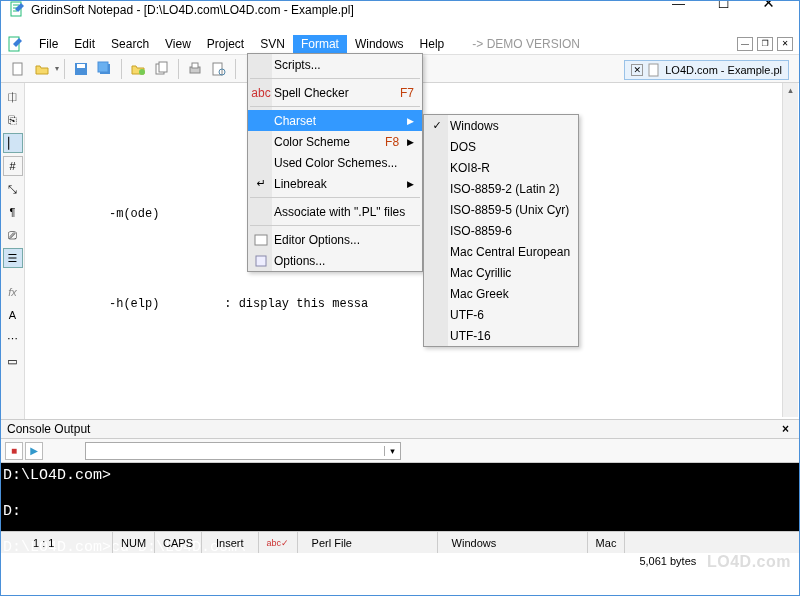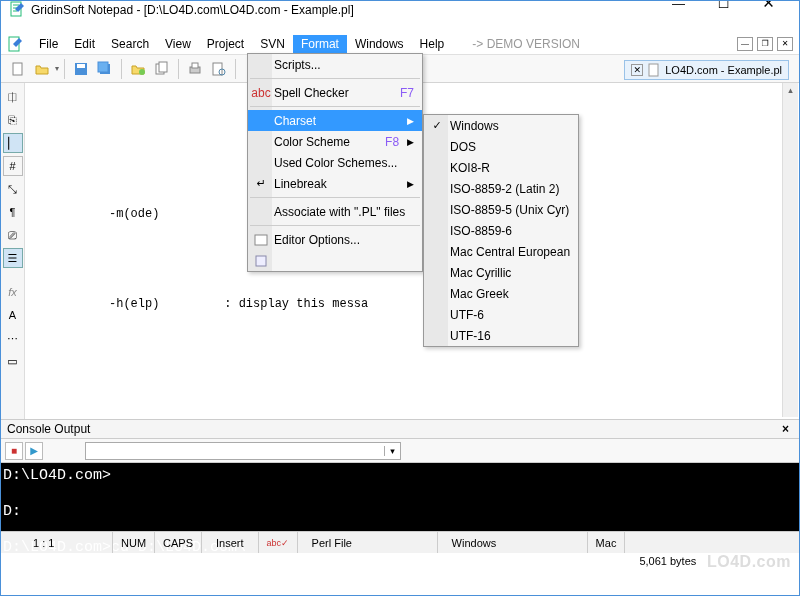--- a/index.html
+++ b/index.html
@@ -28,21 +28,21 @@
 .side-btn { width: 20px; height: 20px; display: flex; align-items: center; justify-content: center; font-size: 11px; cursor: pointer; }
 .gutter { width: 30px; background: #fff; border-right: 1px solid #eee; color: #808080; font-family: "Courier New", monospace; font-size: 11px; text-align: right; padding: 4px 6px 0 0; line-height: 15px; }
 .code-area { flex: 1; font-family: "Courier New", monospace; font-size: 12px; padding: 4px 0 0 12px; white-space: pre; line-height: 15px; position: relative; overflow: hidden; }
 .dropdown { position: absolute; background: #f5f5f5; border: 1px solid #999; box-shadow: 2px 2px 4px rgba(0,0,0,0.2); font-size: 12px; z-index: 100; }
 .dropdown.format { left: 246px; top: 52px; width: 176px; }
 .dropdown.charset { left: 422px; top: 113px; width: 156px; }
 .dd-item { display: flex; align-items: center; padding: 3px 8px 3px 4px; cursor: pointer; height: 21px; white-space: nowrap; }
 .dd-item.hl { background: #3399ff; color: #fff; }
 .dd-item .dd-icon { width: 18px; height: 16px; display: flex; align-items: center; justify-content: center; margin-right: 4px; font-size: 11px; flex-shrink:0; }
 .dd-item .dd-label { flex: 1; }
-.dd-item .dd-short { margin-left: 12px; color: #8b5cf6; }
+.dd-item .dd-short { margin-left: 12px; color: #c2410c; }
 .dd-item .dd-arrow { margin-left: 8px; font-size: 9px; }
 .dd-sep { height: 1px; background: #ccc; margin: 3px 2px; }
 .dd-leftbar { position: absolute; left: 0; top: 0; bottom: 0; width: 24px; background: #e8e8e8; }
 .dropdown .dd-content { position: relative; }
 .console-label { padding: 2px 6px; border-top: 1px solid #ccc; border-bottom: 1px solid #ccc; font-size: 12px; display: flex; align-items: center; background: #f5f5f5; }
 .console-label .cx { margin-left: auto; font-size: 12px; cursor: pointer; padding: 0 4px; font-weight:bold; }
 .console-tools { height: 24px; border-bottom: 1px solid #ccc; background: #f8f8f8; display: flex; align-items: center; padding: 0 4px; gap: 2px; }
 .ct-btn { width: 18px; height: 18px; border: 1px solid #bbb; background: #fff; display: flex; align-items: center; justify-content: center; cursor: pointer; font-size: 10px; }
 .ct-combo { width: 316px; height: 18px; border: 1px solid #aaa; background: #fff; margin-left: 40px; display:flex; align-items:center; }
 .ct-combo .dd { margin-left:auto; width:16px; border-left:1px solid #aaa; text-align:center; font-size:9px; }
@@ -249,20 +249,21 @@
           </svg>
         </span>
         <span class="dd-label">Editor Options...</span>
       </div>
       <div class="dd-item">
         <span class="dd-icon">
           <svg width="14" height="14">
             <rect x="2" y="2" width="10" height="10" fill="#eef" stroke="#88a"></rect>
           </svg>
         </span>
+        <span class="dd-label">Options...</span>
       </div>
     </div>
 </div>
 
 <div class="dropdown charset">
   <div class="dd-leftbar"></div>
   <div class="dd-content" id="charset-dd">
       <div class="dd-item">
         <span class="dd-icon">✓</span>
         <span class="dd-label">Windows</span>

